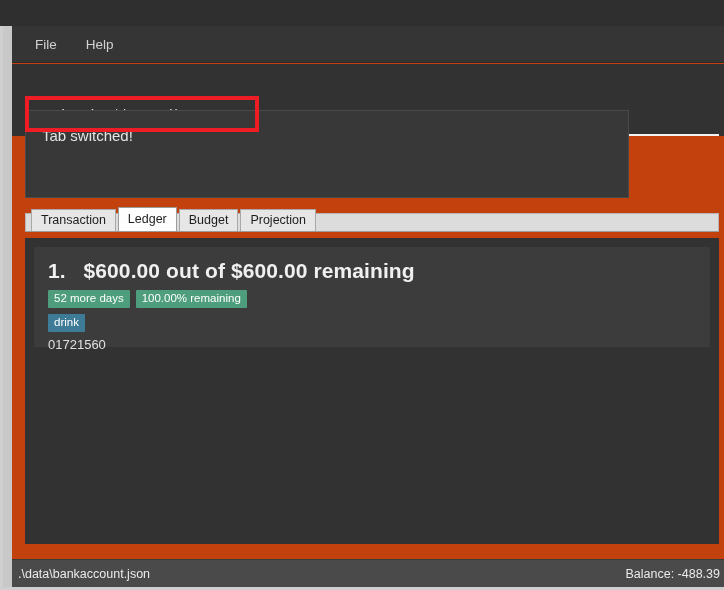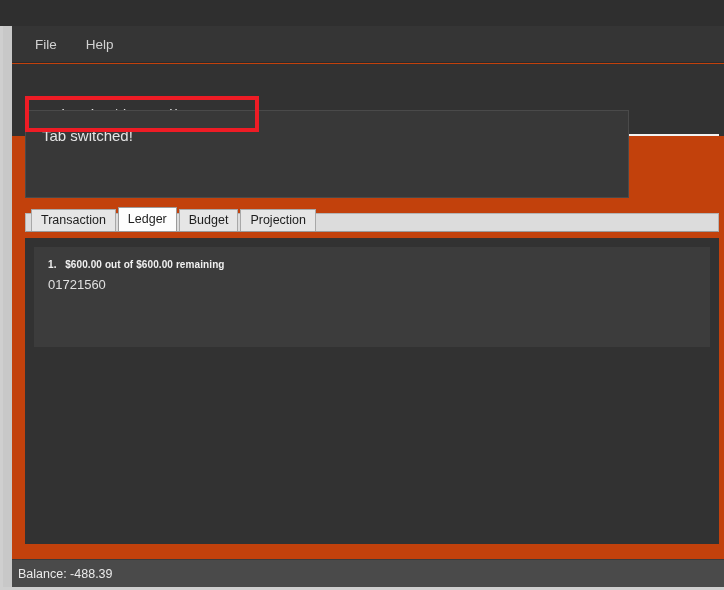--- a/index.html
+++ b/index.html
@@ -231,21 +231,21 @@
 
   
   #entry-card {
     width: 676px;
     height: 100px;
     background: #3c3c3c;
     box-sizing: border-box;
     padding: 12px 0 0 14px;
   }
   #entry-title {
-    font-size: 10px;
+    font-size: 21px;
     font-weight: bold;
     color: #f0f0f0;
     letter-spacing: 0.1px;
     margin-bottom: 7px;
   }
   .badge-row {
     display: flex;
     flex-wrap: wrap;
     gap: 6px;
     max-width: 200px;
@@ -322,24 +322,30 @@
           <div class="tab">Projection</div>
         </div>
 
         <div id="tab-panel">
           <div id="entry-card">
             <div id="entry-title">
               <span>1.</span>
               &nbsp;
               <span>$600.00 out of $600.00 remaining</span>
             </div>
+            <div class="badge-row">
+              <span class="badge green">52 more days</span>
+              <span class="badge green">100.00% remaining</span>
+              <span class="badge blue">drink</span>
+            </div>
             <div id="entry-date">01721560</div>
           </div>
         </div>
       </div>
 
       <div id="status-bar">
+        <span id="status-path">.\data\bankaccount.json</span>
         <span id="status-balance">Balance: -488.39</span>
       </div>
 
     </div>
   </div>
 </div>
 
 </body></html>

